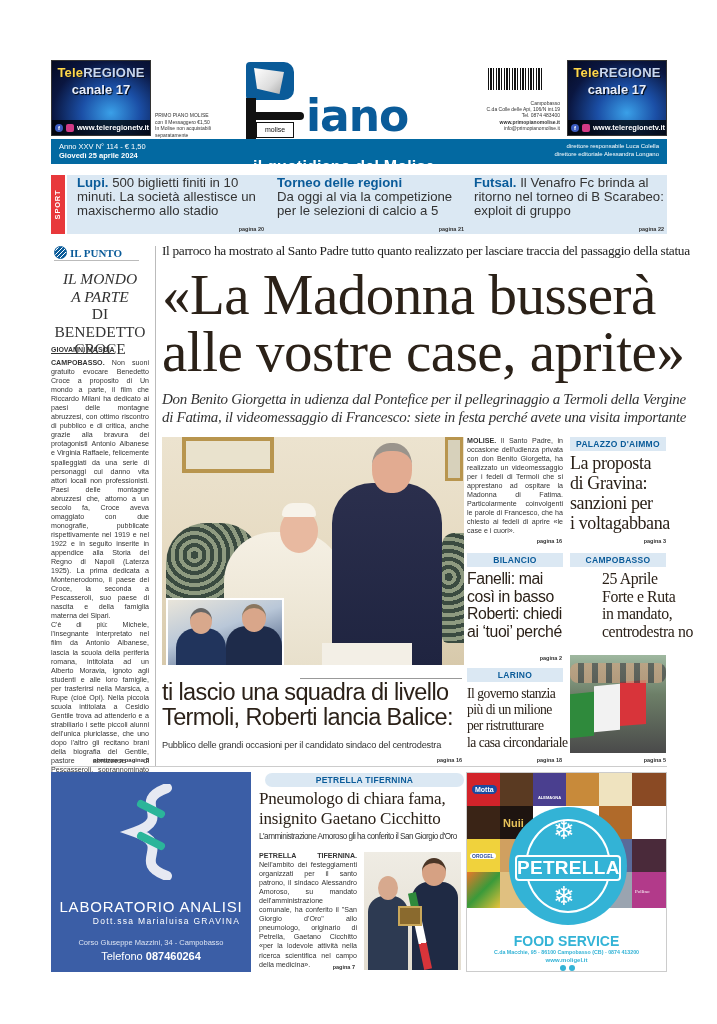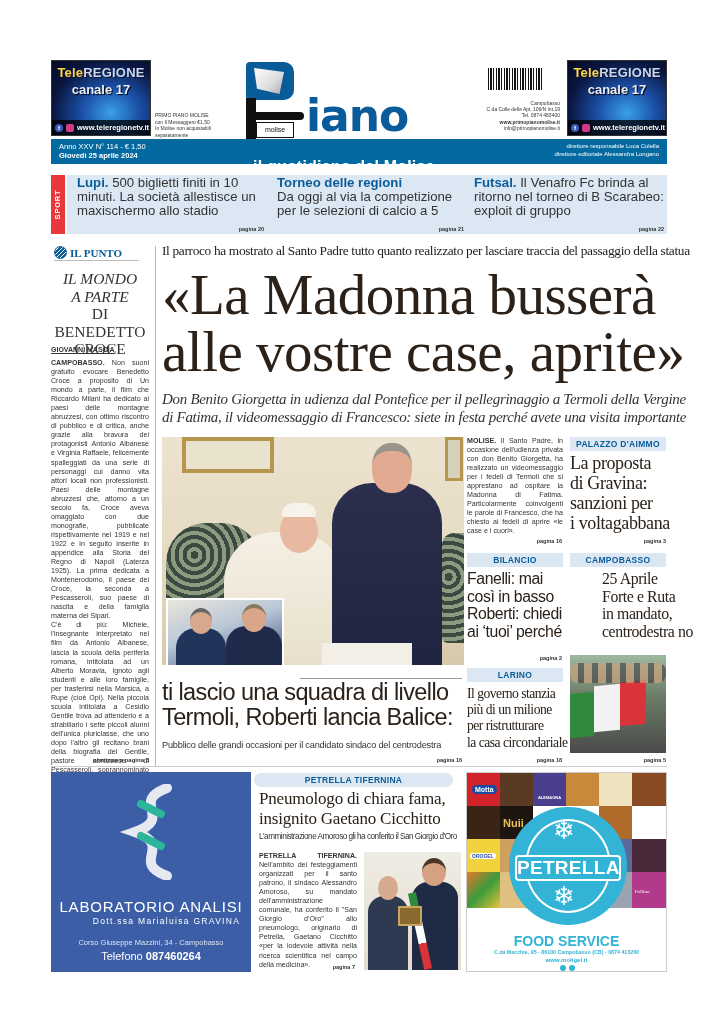--- a/index.html
+++ b/index.html
@@ -259,21 +259,21 @@
     <path d="M22 20 L42 30 M22 52 L42 62" stroke="#2bb59a" stroke-width="8" stroke-linecap="round"></path>
   </svg>
   <div class="abs" style="left:0;right:0;top:126px;font-size:15px;letter-spacing:0.8px;">LABORATORIO ANALISI</div>
   <div class="abs" style="left:0;right:0;top:144px;font-size:8.5px;letter-spacing:1.3px;padding-left:31px;">Dott.ssa Marialuisa GRAVINA</div>
   <div class="abs" style="left:0;right:0;top:166px;font-size:7.5px;color:#dce3f2;">Corso Giuseppe Mazzini, 34 - Campobasso</div>
   <div class="abs" style="left:0;right:0;top:178px;font-size:11px;">
     <span>Telefono </span><b>087460264</b>
   </div>
 </div>
 
-<div class="abs sec-tag" style="left:254px;top:773px;width:199px;border-radius:7px;">PETRELLA TIFERNINA</div>
+<div class="abs sec-tag" style="left:265px;top:773px;width:199px;border-radius:7px;">PETRELLA TIFERNINA</div>
 <div class="abs serif-head" style="left:259px;top:789px;font-size:17px;line-height:20px;white-space:nowrap;letter-spacing:-0.2px;">
   <div>Pneumologo di chiara fama,</div>
   <div>insignito Gaetano Cicchitto</div>
 </div>
 <div class="abs" style="left:259px;top:832px;font-size:8.2px;color:#333;white-space:nowrap;letter-spacing:-0.5px;">L'amministrazione Amoroso gli ha conferito il San Giorgio d'Oro</div>
 <div class="abs col-text" style="left:259px;top:852px;width:98px;">
   <b>PETRELLA TIFERNINA.</b><span> Nell'ambito dei festeggiamenti organizzati per il santo patrono, il sindaco Alessandro Amoroso, su mandato dell'amministrazione comunale, ha conferito il "San Giorgio d'Oro" allo pneumologo, originario di Petrella, Gaetano Cicchitto «per la lodevole attività nella ricerca scientifica nel campo della medicina».</span>
 </div>
 <div class="abs pagina" style="left:295px;top:964px;width:60px;">pagina 7</div>
 <div class="abs" style="left:364px;top:852px;width:97px;height:118px;background:linear-gradient(180deg,#efece4 0%,#e3ddd0 100%);overflow:hidden;">

